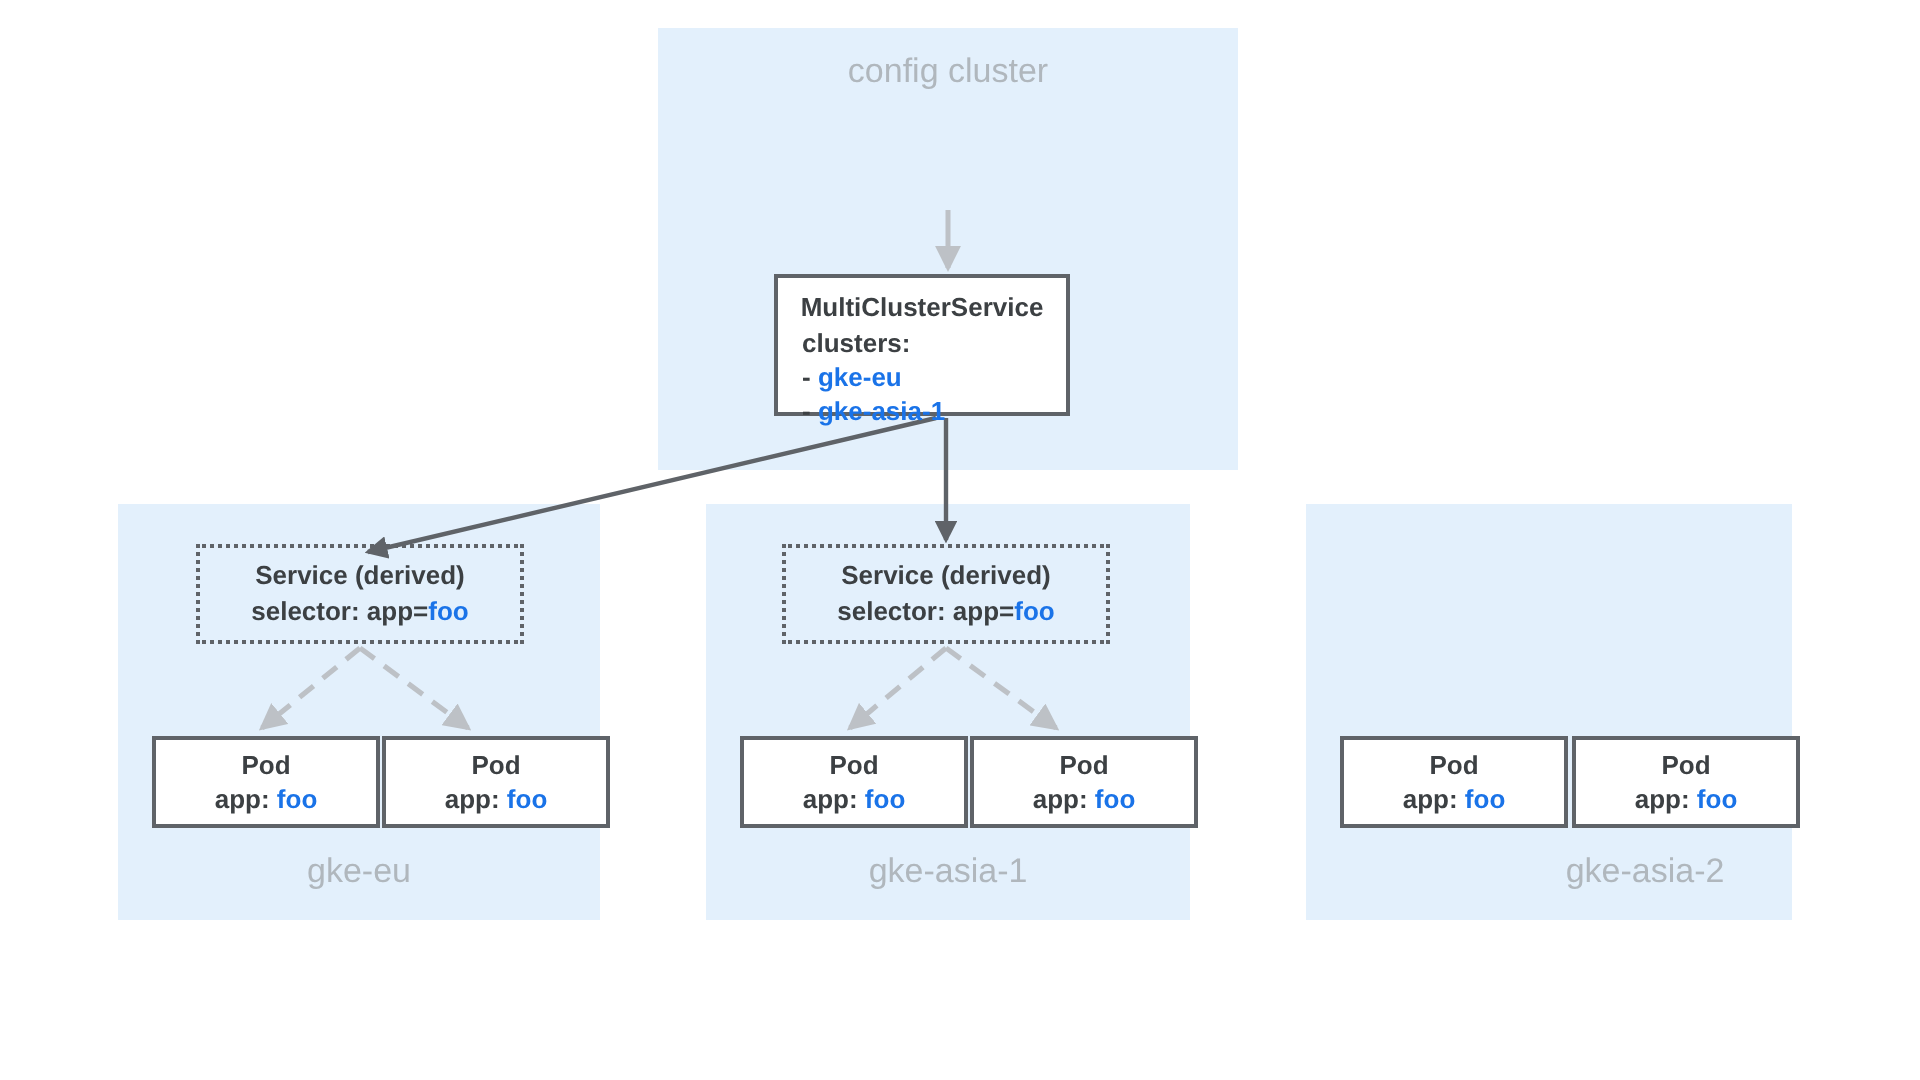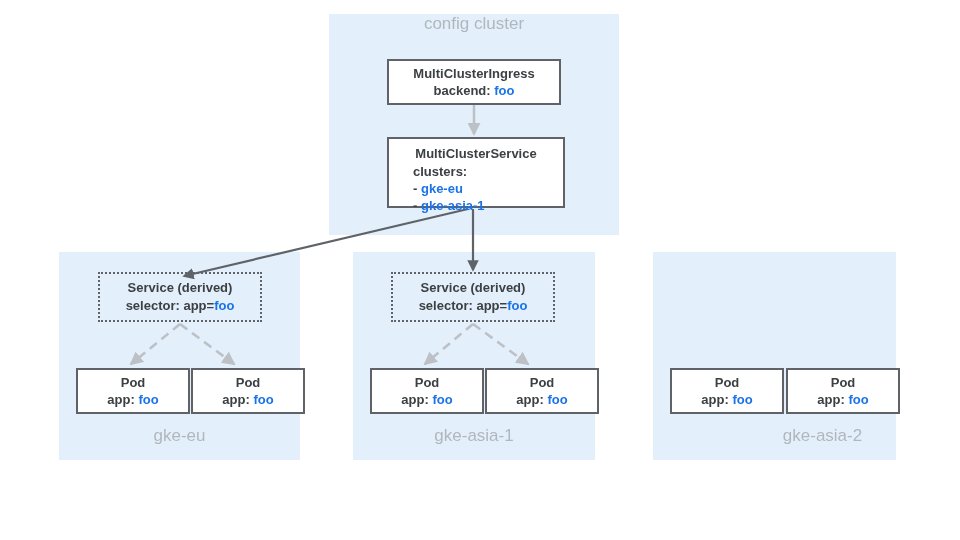--- a/index.html
+++ b/index.html
@@ -86,32 +86,32 @@
 
   #node-mci {
     left: 387px;
     top: 59px;
     width: 174px;
     height: 46px;
   }
   #node-mcs {
     left: 387px;
     top: 137px;
-    width: 178px;
+    width: 148px;
     height: 71px;
     justify-content: flex-start;
     padding-top: 6px;
   }
   #node-mcs .title {
     align-self: center;
     margin-bottom: 1px;
   }
   .mcs-list {
     align-self: flex-start;
-    padding-left: 24px;
+    padding-left: 12px;
     text-align: left;
   }
 
   
   .service-node {
     position: absolute;
     box-sizing: border-box;
     background: transparent;
     border: 2px dotted #5f6368;
     display: flex;
@@ -176,29 +176,22 @@
 
     <line x1="473" y1="209" x2="473" y2="270" stroke="#5f6368" stroke-width="2.2" marker-end="url(#arrow-dark)"></line>
 
     <line x1="180" y1="324" x2="131" y2="364" stroke="#bdc1c6" stroke-width="2.6" stroke-dasharray="9 6" marker-end="url(#arrow-light)"></line>
     <line x1="180" y1="324" x2="234" y2="364" stroke="#bdc1c6" stroke-width="2.6" stroke-dasharray="9 6" marker-end="url(#arrow-light)"></line>
 
     <line x1="473" y1="324" x2="425" y2="364" stroke="#bdc1c6" stroke-width="2.6" stroke-dasharray="9 6" marker-end="url(#arrow-light)"></line>
     <line x1="473" y1="324" x2="528" y2="364" stroke="#bdc1c6" stroke-width="2.6" stroke-dasharray="9 6" marker-end="url(#arrow-light)"></line>
   </svg>
 
-  <div class="panel-caption" id="caption-config" style="left:329px; width:290px; top:14px;">config cluster</div>
-
-  <div class="node" id="node-mci">
-    <div class="line">MultiClusterIngress</div>
-    <div class="line">
-      <span>backend:</span>
-      <span class="blue">foo</span>
-    </div>
-  </div>
+  <div class="panel-caption" id="caption-config" style="left:329px; width:290px; top:26px;">config cluster</div>
+
 
   <div class="node" id="node-mcs">
     <div class="line title">MultiClusterService</div>
     <div class="line mcs-list">clusters:</div>
     <div class="line mcs-list">
       <span>-</span>
       <span class="blue">gke-eu</span>
     </div>
     <div class="line mcs-list">
       <span>-</span>

